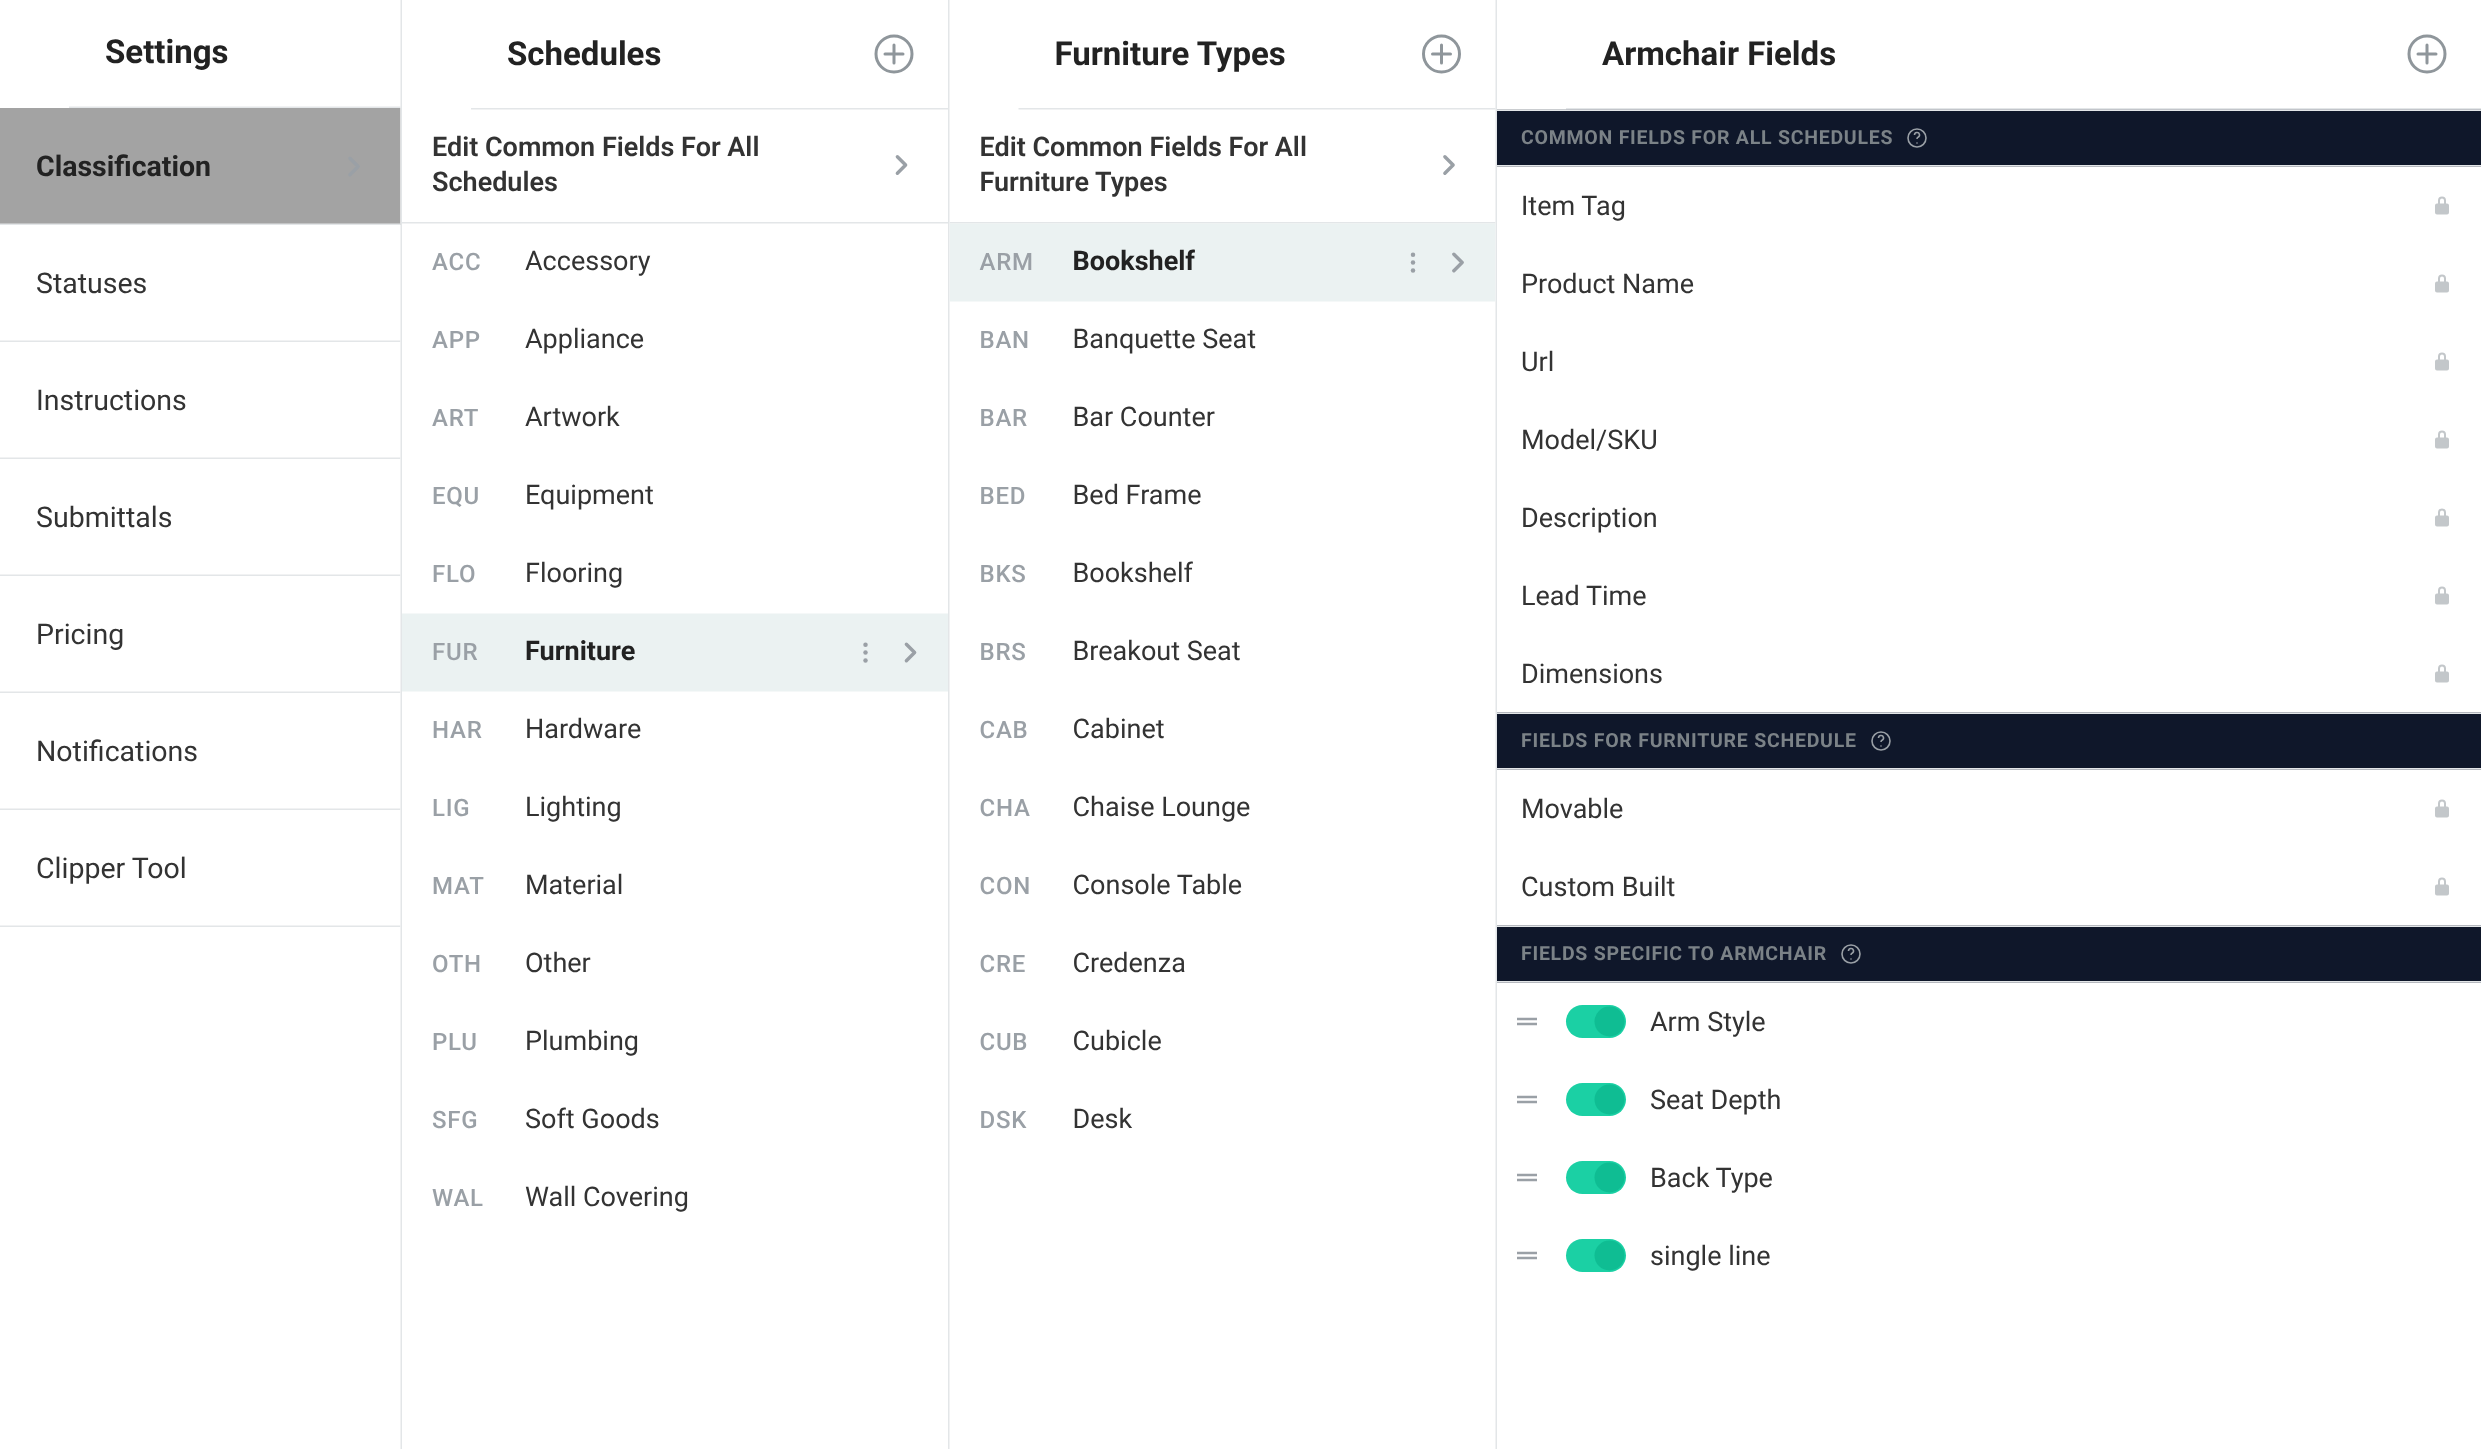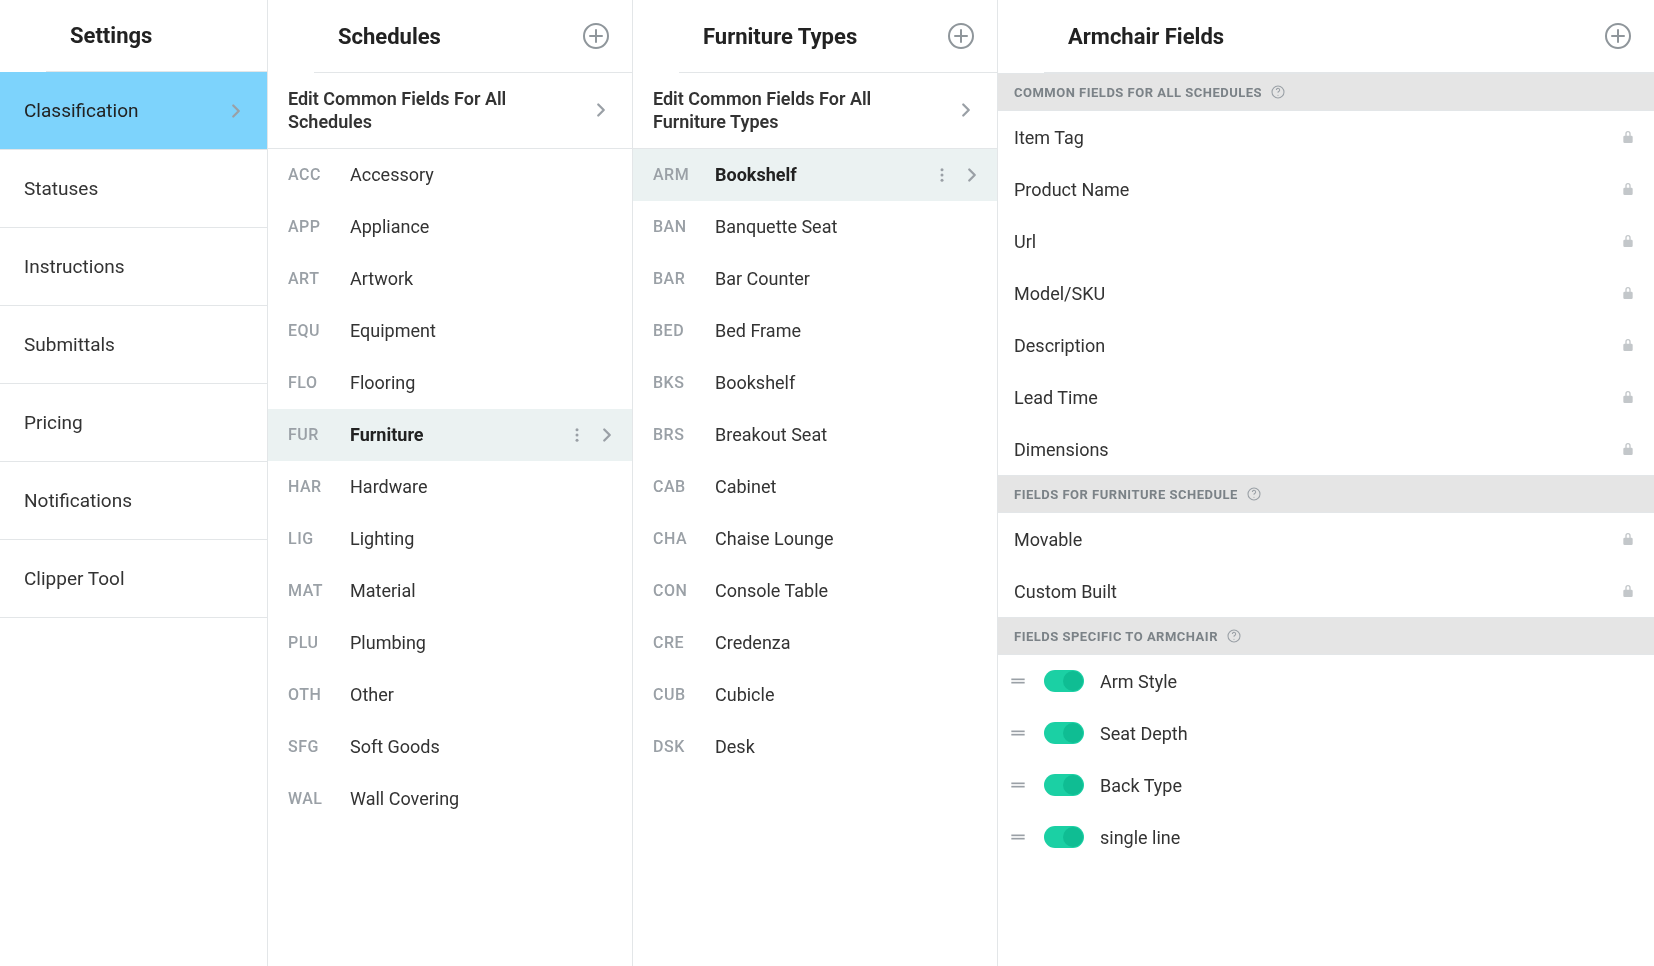--- a/index.html
+++ b/index.html
@@ -49,22 +49,22 @@
     align-items: center;
     justify-content: space-between;
     padding: 0 20px 0 24px;
     height: 78px;
     border-bottom: 1px solid #e3e6e8;
     font-size: 19px;
     color: #333;
     cursor: pointer;
   }
   .settings-item.active {
-    background: #7dd3fc;
-    font-weight: 400;
+    background: #a3a3a3;
+    font-weight: 700;
     color: #222;
   }
   .chevron {
     width: 22px; height: 22px;
     stroke: #9aa0a6;
     fill: none;
     stroke-width: 2.5;
     stroke-linecap: round;
     stroke-linejoin: round;
   }
@@ -116,21 +116,21 @@
     gap: 10px;
   }
   .code-row.active .row-actions { display: flex; }
   .kebab {
     width: 18px; height: 18px;
     fill: #9aa0a6;
   }
 
   
   .section-header {
-    background: #e5e5e5;
+    background: #0f172a;
     padding: 10px 16px;
     display: flex;
     align-items: center;
     gap: 8px;
     border-top: 1px solid #e3e6e8;
     border-bottom: 1px solid #e3e6e8;
   }
   .section-header .sh-label {
     font-size: 13px;
     font-weight: 700;
@@ -302,26 +302,26 @@
           </div>
           <div class="code-row">
             <span class="code">LIG</span>
             <span class="name">Lighting</span>
           </div>
           <div class="code-row">
             <span class="code">MAT</span>
             <span class="name">Material</span>
           </div>
           <div class="code-row">
+            <span class="code">OTH</span>
+            <span class="name">Other</span>
+          </div>
+          <div class="code-row">
             <span class="code">PLU</span>
             <span class="name">Plumbing</span>
-          </div>
-          <div class="code-row">
-            <span class="code">OTH</span>
-            <span class="name">Other</span>
           </div>
           <div class="code-row">
             <span class="code">SFG</span>
             <span class="name">Soft Goods</span>
           </div>
           <div class="code-row">
             <span class="code">WAL</span>
             <span class="name">Wall Covering</span>
           </div>
         </div>

